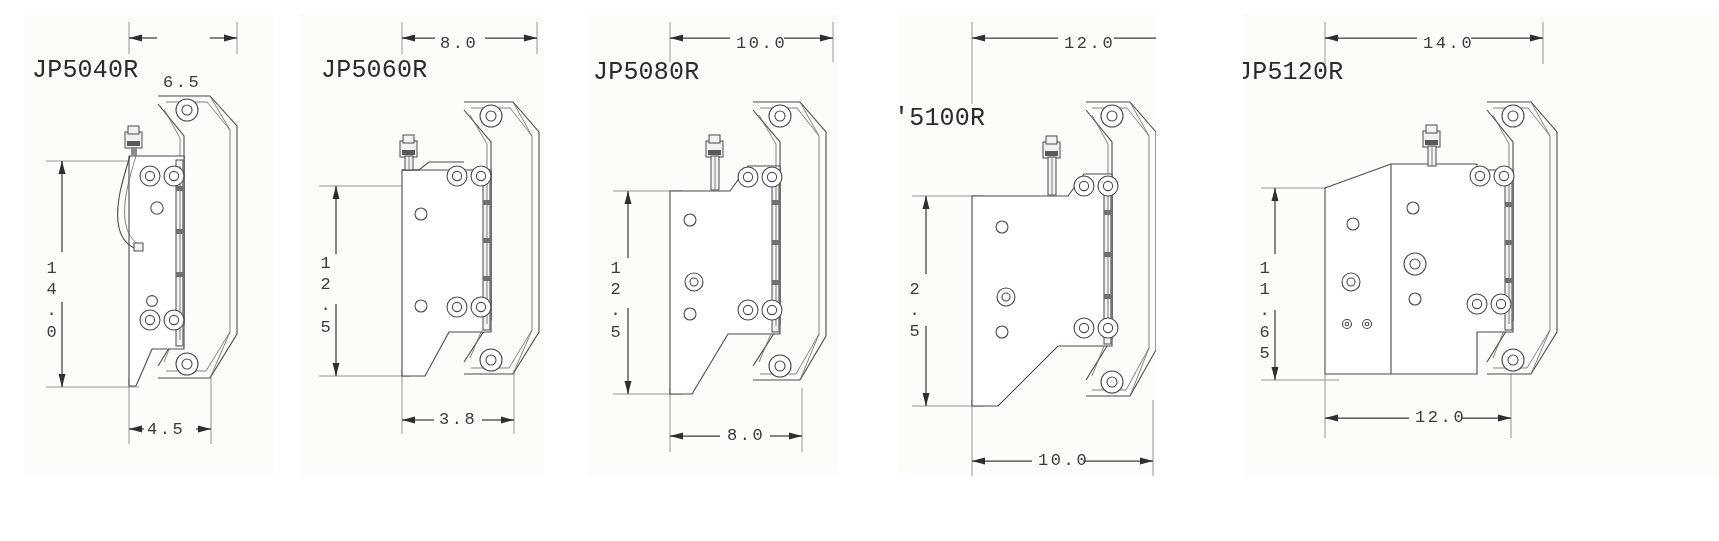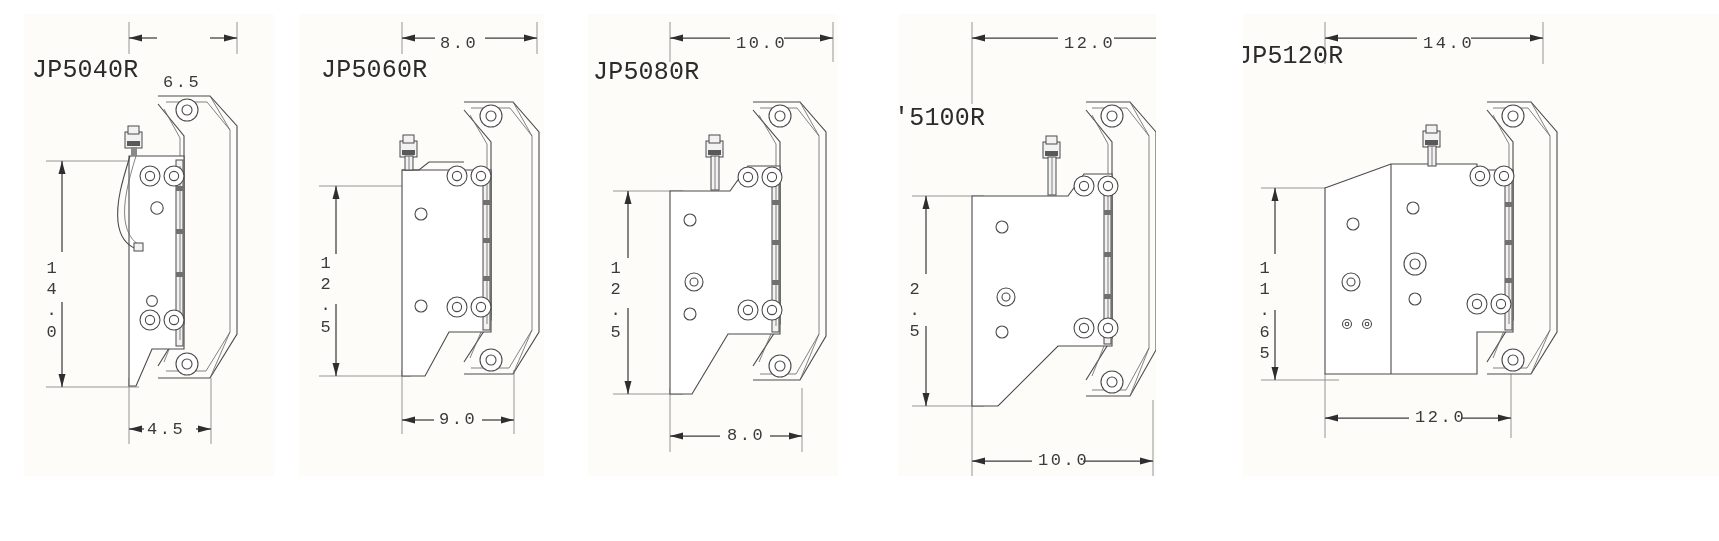--- a/index.html
+++ b/index.html
@@ -123,21 +123,21 @@
         <rect class="fillg" x="110" y="229" width="9" height="8"></rect>
       </svg>
     </div>
   </div>
 
   <div class="panel" style="left:299px;width:245px;">
     <div class="inner">
       <div class="label" style="left:22px;top:42px;">JP5060R</div>
       <div class="dim" style="left:141px;top:20px;">8.0</div>
       <div class="dim vert" style="left:17px;top:240px;writing-mode:vertical-rl;text-orientation:upright;">12.5</div>
-      <div class="dim" style="left:140px;top:396px;">9.0</div>
+      <div class="dim" style="left:140px;top:396px;">3.8</div>
 
       <svg width="245" height="462" viewBox="0 0 245 462">
 
         <line class="ln-ext" x1="103" y1="8" x2="103" y2="40"></line>
         <line class="ln-ext" x1="238" y1="8" x2="238" y2="40"></line>
         <line class="ln-dim" x1="103" y1="24" x2="136" y2="24"></line>
         <line class="ln-dim" x1="186" y1="24" x2="238" y2="24"></line>
         <polygon class="arrow" points="103,24 116,20.5 116,27.5"></polygon>
         <polygon class="arrow" points="238,24 225,20.5 225,27.5"></polygon>
 
@@ -338,21 +338,21 @@
         <rect class="fillg" x="148" y="122" width="11" height="8"></rect>
         <rect x="147" y="137" width="13" height="5" fill="#595959"></rect>
         <rect class="fillg" x="150" y="143" width="8" height="38"></rect>
         <path class="ln-thin" d="M154,143 L154,181"></path>
       </svg>
     </div>
   </div>
 
   <div class="panel" style="left:1243px;width:476px;">
     <div class="inner">
-      <div class="label" style="left:-6px;top:28px;">JP5120R</div>
+      <div class="label" style="left:-6px;top:44px;">JP5120R</div>
       <div class="dim" style="left:180px;top:20px;">14.0</div>
       <div class="dim vert" style="left:12px;top:245px;writing-mode:vertical-rl;text-orientation:upright;">11.65</div>
       <div class="dim" style="left:172px;top:394px;">12.0</div>
 
       <svg width="476" height="462" viewBox="0 0 476 462">
 
         <line class="ln-ext" x1="82" y1="8" x2="82" y2="50"></line>
         <line class="ln-ext" x1="300" y1="8" x2="300" y2="50"></line>
         <line class="ln-dim" x1="82" y1="24" x2="174" y2="24"></line>
         <line class="ln-dim" x1="228" y1="24" x2="300" y2="24"></line>

